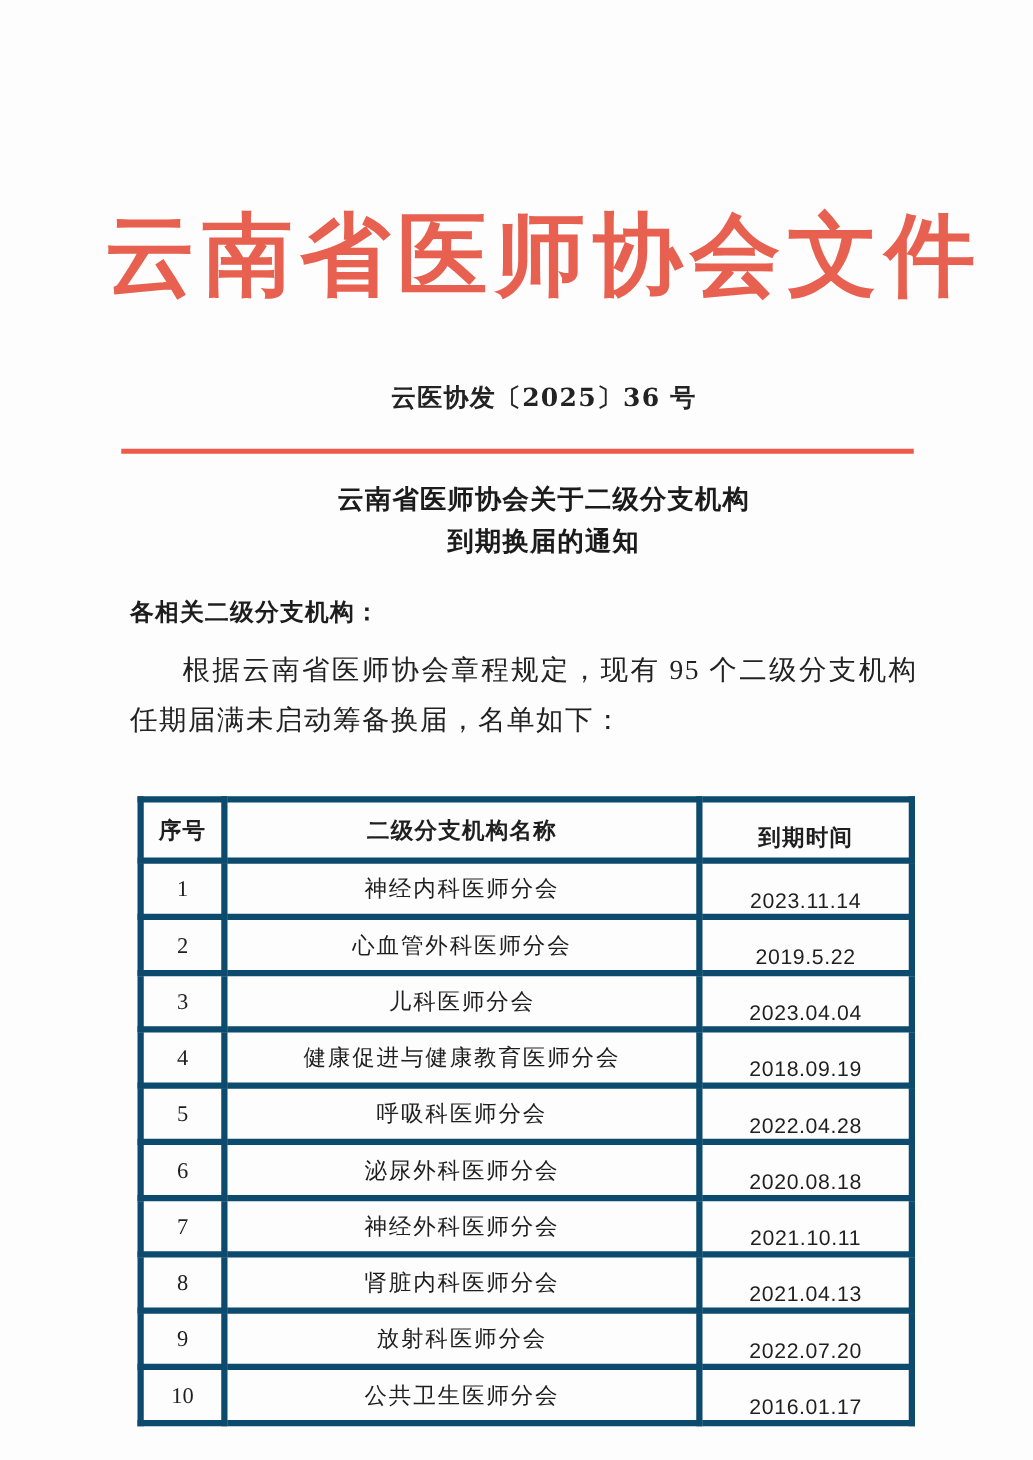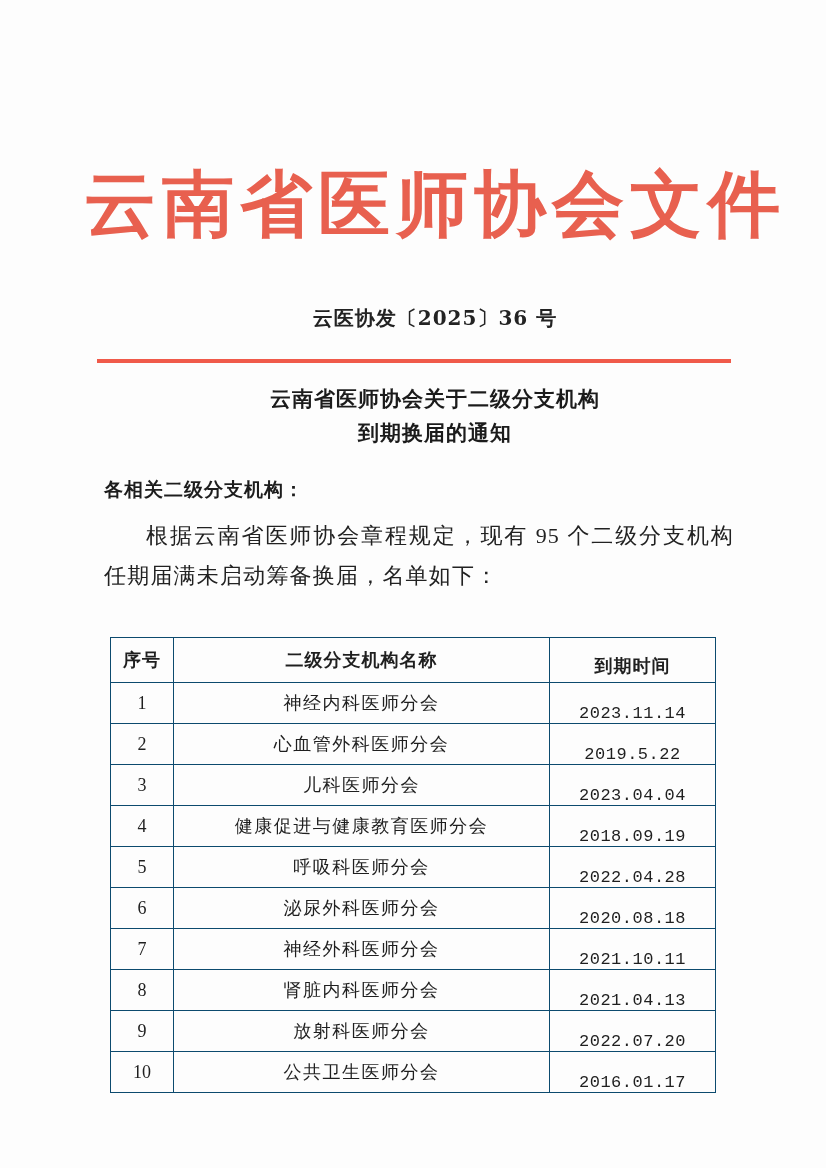--- a/index.html
+++ b/index.html
@@ -107,21 +107,21 @@
   .notice-table {
     position: absolute;
     left: 110px;
     top: 637px;
     width: 602px;
     border-collapse: collapse;
     table-layout: fixed;
   }
   .notice-table td,
   .notice-table th {
-    border: 1px solid #0c4a6e;
+    border: 5px solid #0c4a6e;
     padding: 0;
     height: 40px;
     font-weight: normal;
     color: #1f1f1f;
   }
   .col-index  { width: 62px; }
   .col-name   { width: 375px; }
   .col-date   { width: 165px; }
 
   .notice-table thead th {
@@ -142,21 +142,21 @@
     font-size: 18px;
   }
   .cell-name {
     text-align: center;
     font-family: "Liberation Serif", "DejaVu Serif", serif;
     font-size: 18px;
     letter-spacing: 1.5px;
   }
   .cell-date {
     text-align: center;
-    font-family: Liberation Mono, monospace;
+    font-family: Liberation Sans, sans-serif;
     font-size: 17px;
     letter-spacing: 0.5px;
     vertical-align: bottom;
     padding-bottom: 3px;
   }
 </style>
 </head>
 <body>
 
 <div class="page">

